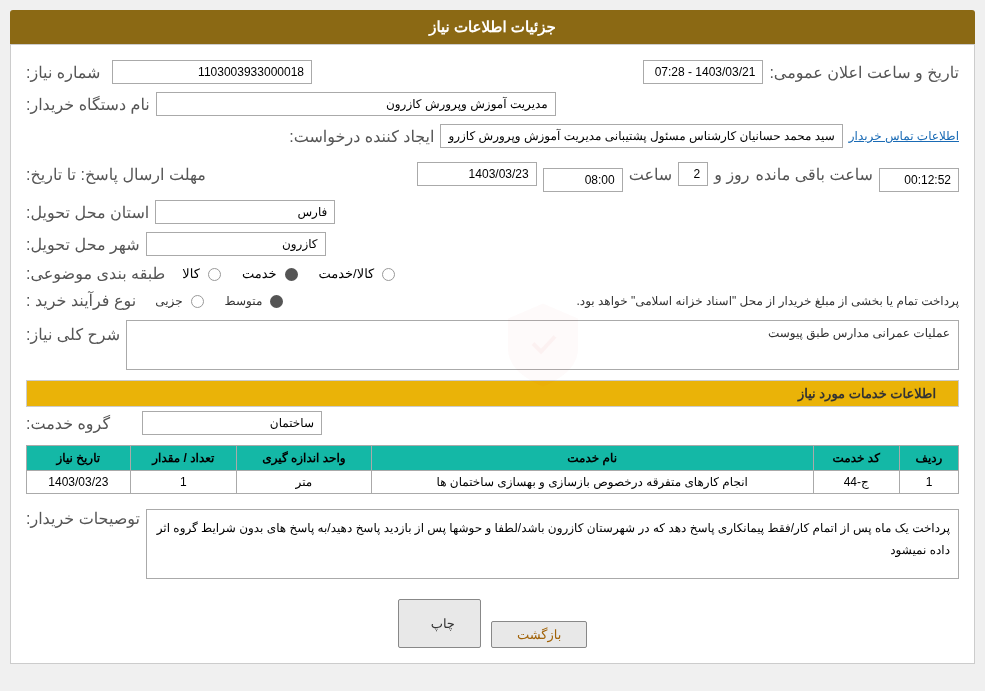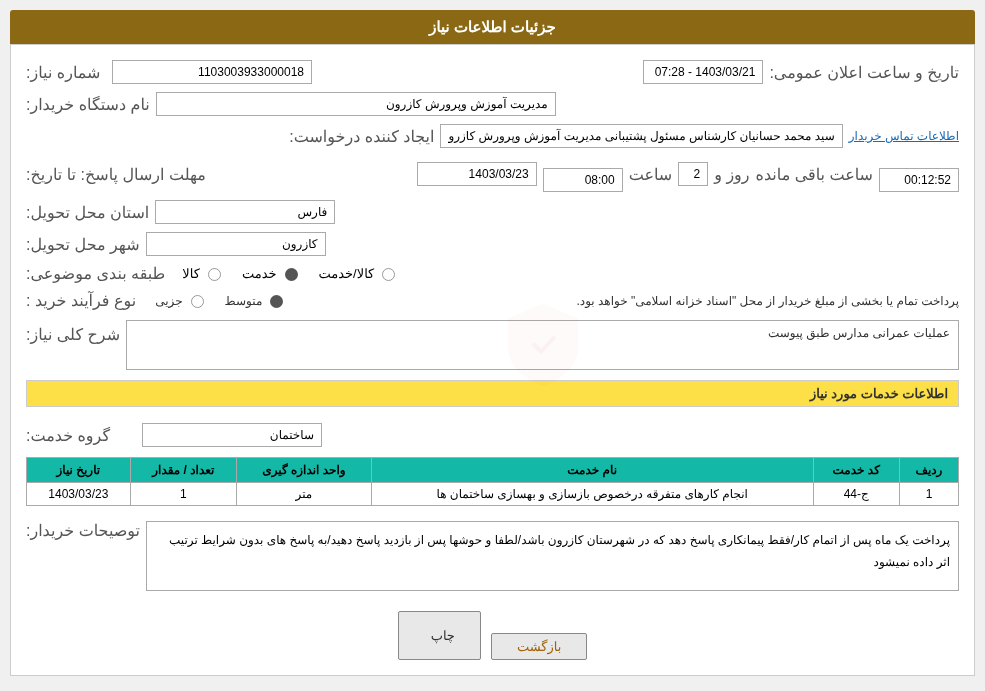--- a/index.html
+++ b/index.html
@@ -23,26 +23,26 @@
       font-size: 15px;
       font-weight: bold;
       border-radius: 3px 3px 0 0;
     }
     .main-content {
       background: white;
       border: 1px solid #ccc;
       padding: 15px;
     }
     .section-title {
-      background: #fde047;
+      background: #eab308;
       border: 1px solid #ccc;
-      padding: 5px 10px;
+      padding: 5px 22px;
       font-weight: bold;
       font-size: 13px;
-      margin: 10px 0 16px 0;
+      margin: 10px 0 4px 0;
       color: #333;
     }
     .label {
       color: #555;
       font-size: 16px;
       white-space: nowrap;
       min-width: 110px;
       text-align: left;
     }
     .value-box {
@@ -299,21 +299,21 @@
               <td>انجام کارهای متفرقه درخصوص بازسازی و بهسازی ساختمان ها</td>
               <td>متر</td>
               <td>1</td>
               <td>1403/03/23</td>
             </tr>
           </tbody>
       </table>
     </div>
 
     <div class="flex-row" style="margin-top:10px;align-items:flex-start;">
-      <div class="notes-box" style="flex:1;">پرداخت یک ماه پس از اتمام کار/فقط پیمانکاری پاسخ دهد که در شهرستان کازرون باشد/لطفا و حوشها پس از بازدید پاسخ دهید/به پاسخ های بدون شرایط ترتیب اثر داده نمیشود</div>
+      <div class="notes-box" style="flex:1;">پرداخت یک ماه پس از اتمام کار/فقط پیمانکاری پاسخ دهد که در شهرستان کازرون باشد/لطفا و حوشها پس از بازدید پاسخ دهید/به پاسخ های بدون شرایط گروه اثر داده نمیشود</div>
       <span class="label" style="min-width:90px;padding-top:5px;">توصیحات خریدار:</span>
     </div>
 
     <div class="btn-row">
       <button class="btn btn-back">بازگشت</button>
       <button class="btn btn-print">چاپ</button>
     </div>
 
   </div>
 </div>

